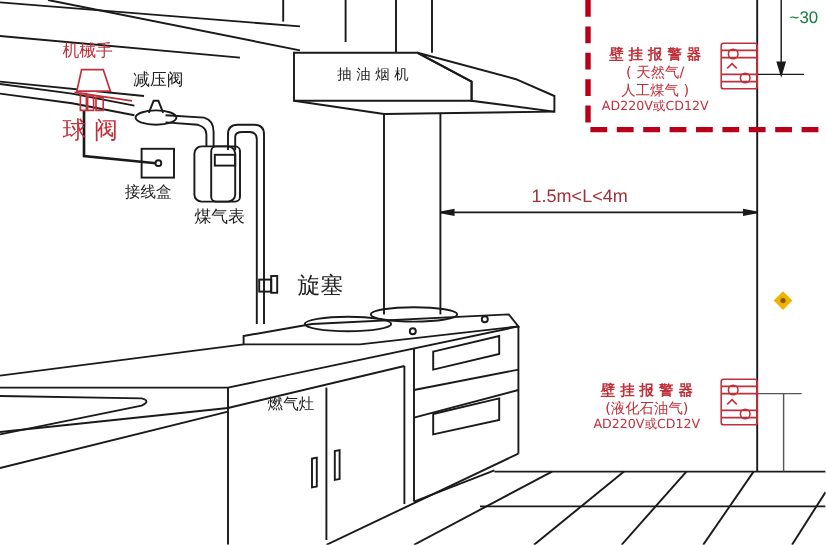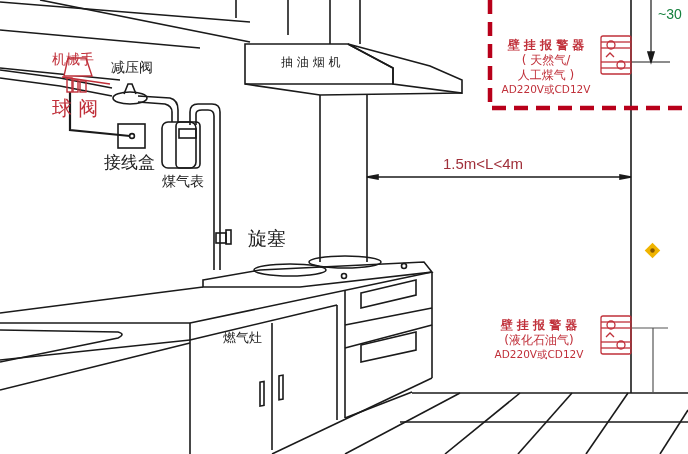--- a/index.html
+++ b/index.html
@@ -138,24 +138,24 @@
     <circle cx="621" cy="345" r="4"></circle>
     <path d="M606,337 L610,333 L614,337"></path>
   </g>
 
   <g>
     <rect x="647" y="245" width="11" height="11" fill="#f0b400" transform="rotate(45 652.5 250.5)"></rect>
     <circle cx="652.5" cy="250.5" r="2.2" fill="#8a5a00"></circle>
   </g>
 </svg>
 
-<div class="lbl red" style="left:52px;top:36px;font-size:14px;margin-top:16px;">机械手</div>
+<div class="lbl red" style="left:52px;top:36px;font-size:14px;">机械手</div>
 <div class="lbl red" style="left:52px;top:98px;font-size:20px;">球 阀</div>
 <div class="lbl blk" style="left:111px;top:60px;font-size:14px;">减压阀</div>
-<div class="lbl blk" style="left:104px;top:154px;font-size:17px;">接线盒</div>
+<div class="lbl blk" style="left:104px;top:154px;font-size:13px;">接线盒</div>
 <div class="lbl blk" style="left:162px;top:174px;font-size:14px;">煤气表</div>
 <div class="lbl blk" style="left:281px;top:56px;font-size:12px;">抽 油 烟 机</div>
 <div class="lbl blk" style="left:248px;top:229px;font-size:19px;">旋塞</div>
 <div class="lbl blk" style="left:223px;top:290px;font-size:13px;margin-top:41px;">燃气灶</div>
 
 <div class="dim" style="left:443px;top:155px;">1.5m&lt;L&lt;4m</div>
 <div class="dim" style="left:658px;top:6px;color:#15803d;font-size:14px;">~30</div>
 
 <div class="alarm-txt" style="left:492px;top:38px;width:108px;font-size:12px;">
   <div style="font-weight:bold;">壁 挂 报 警 器</div>

